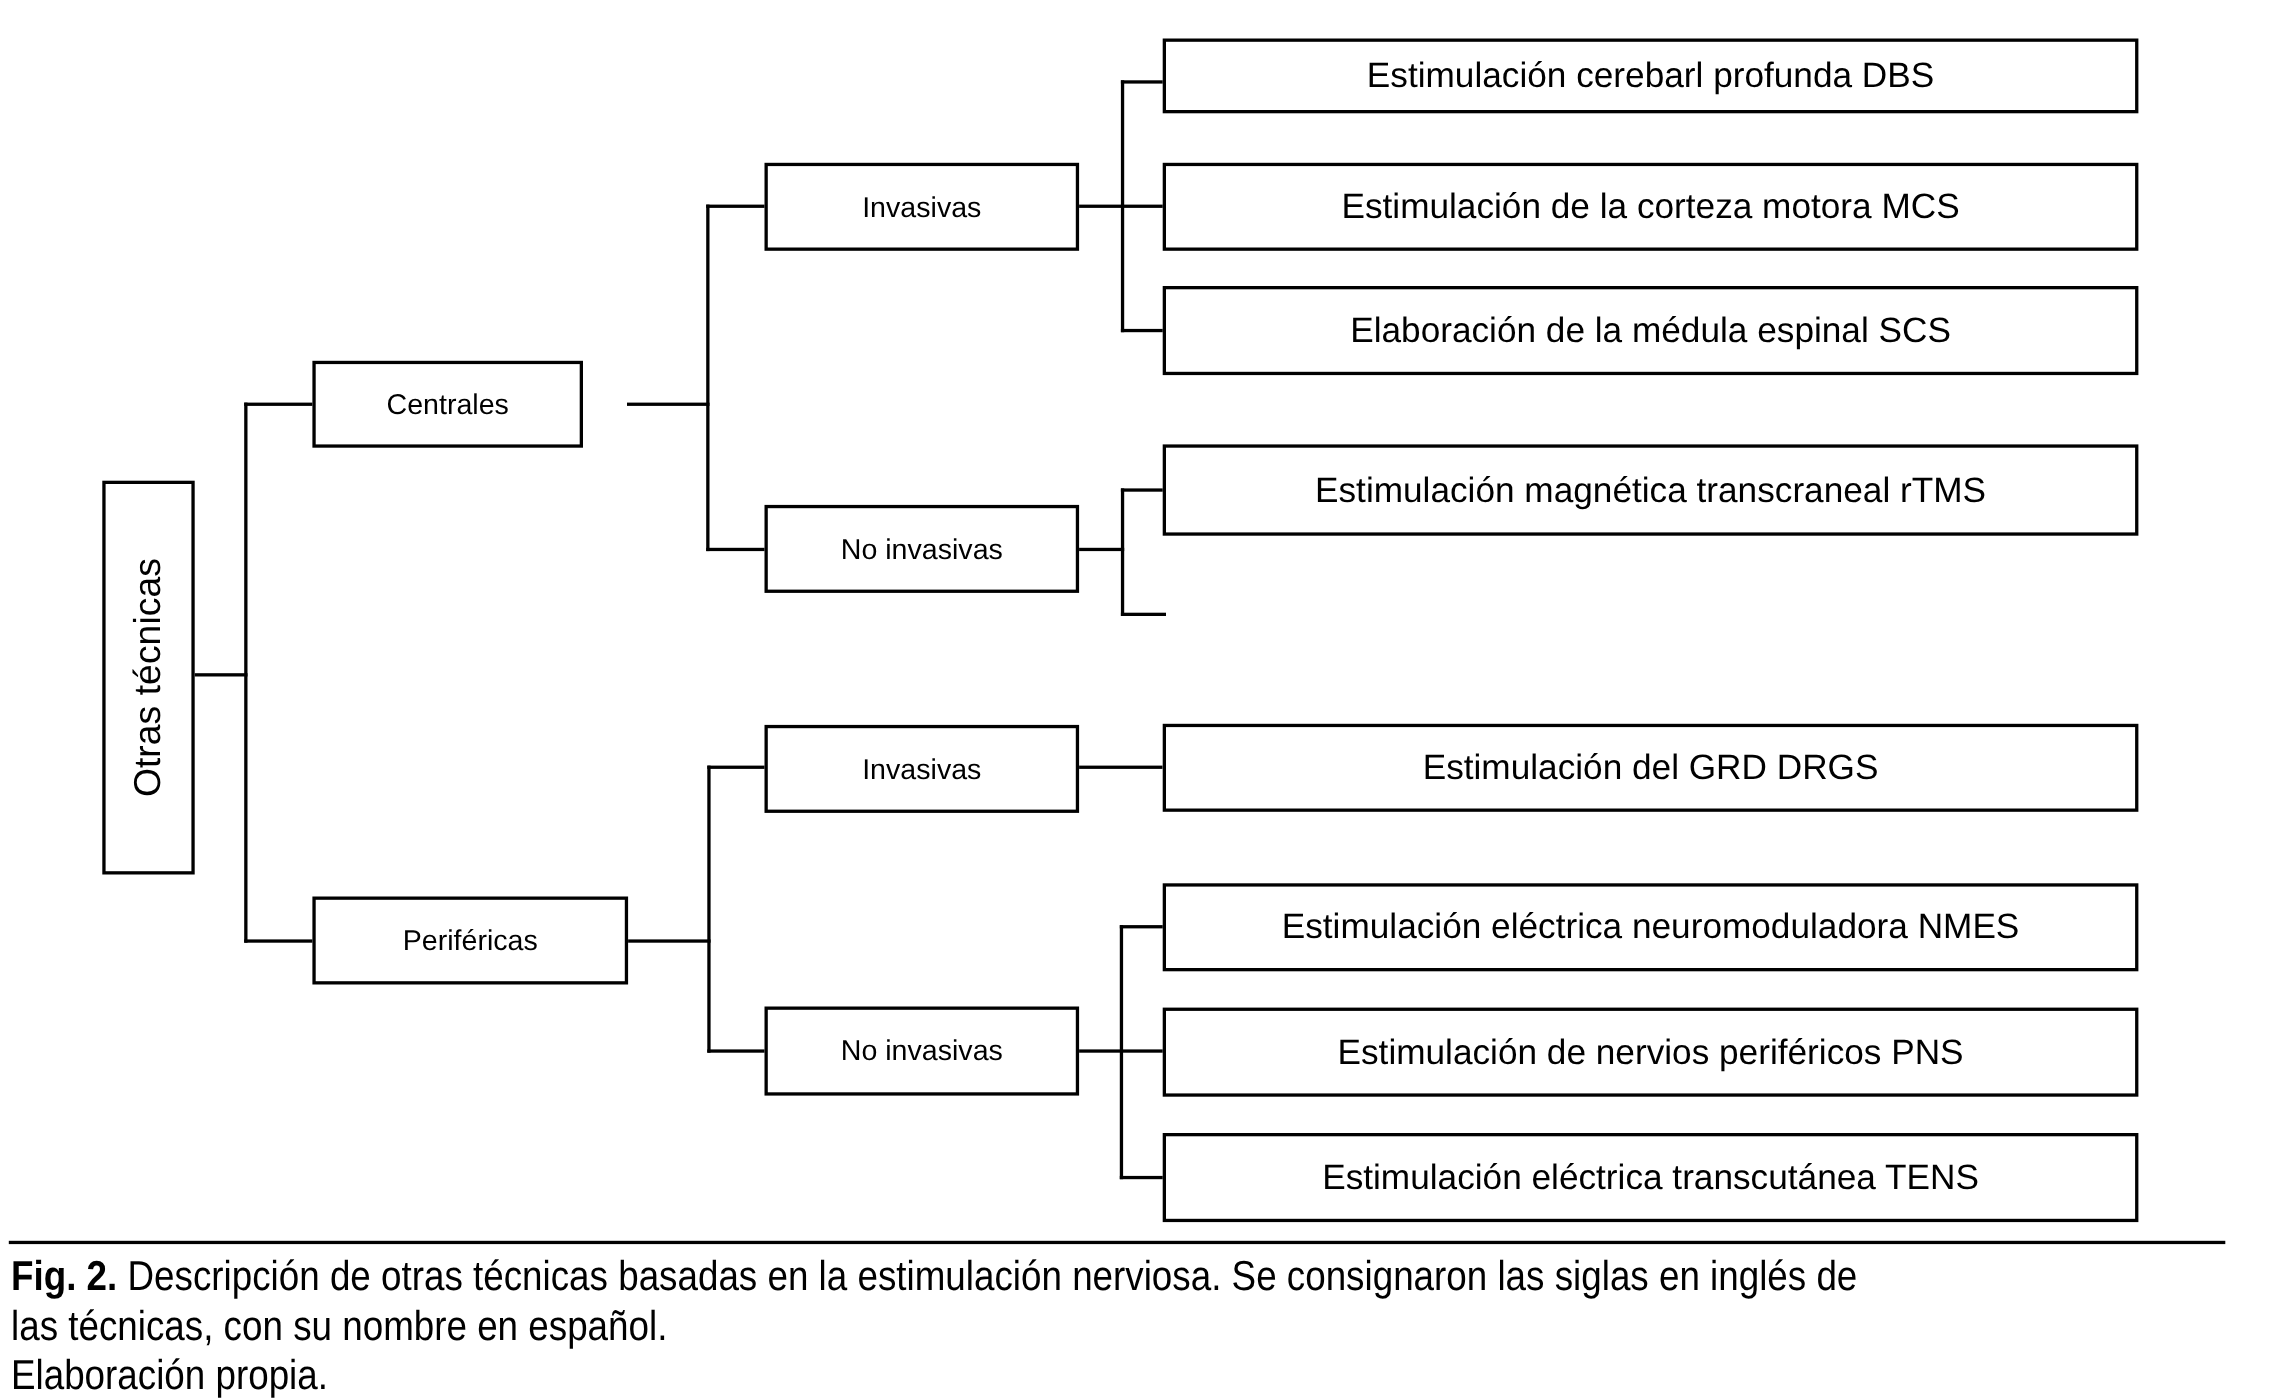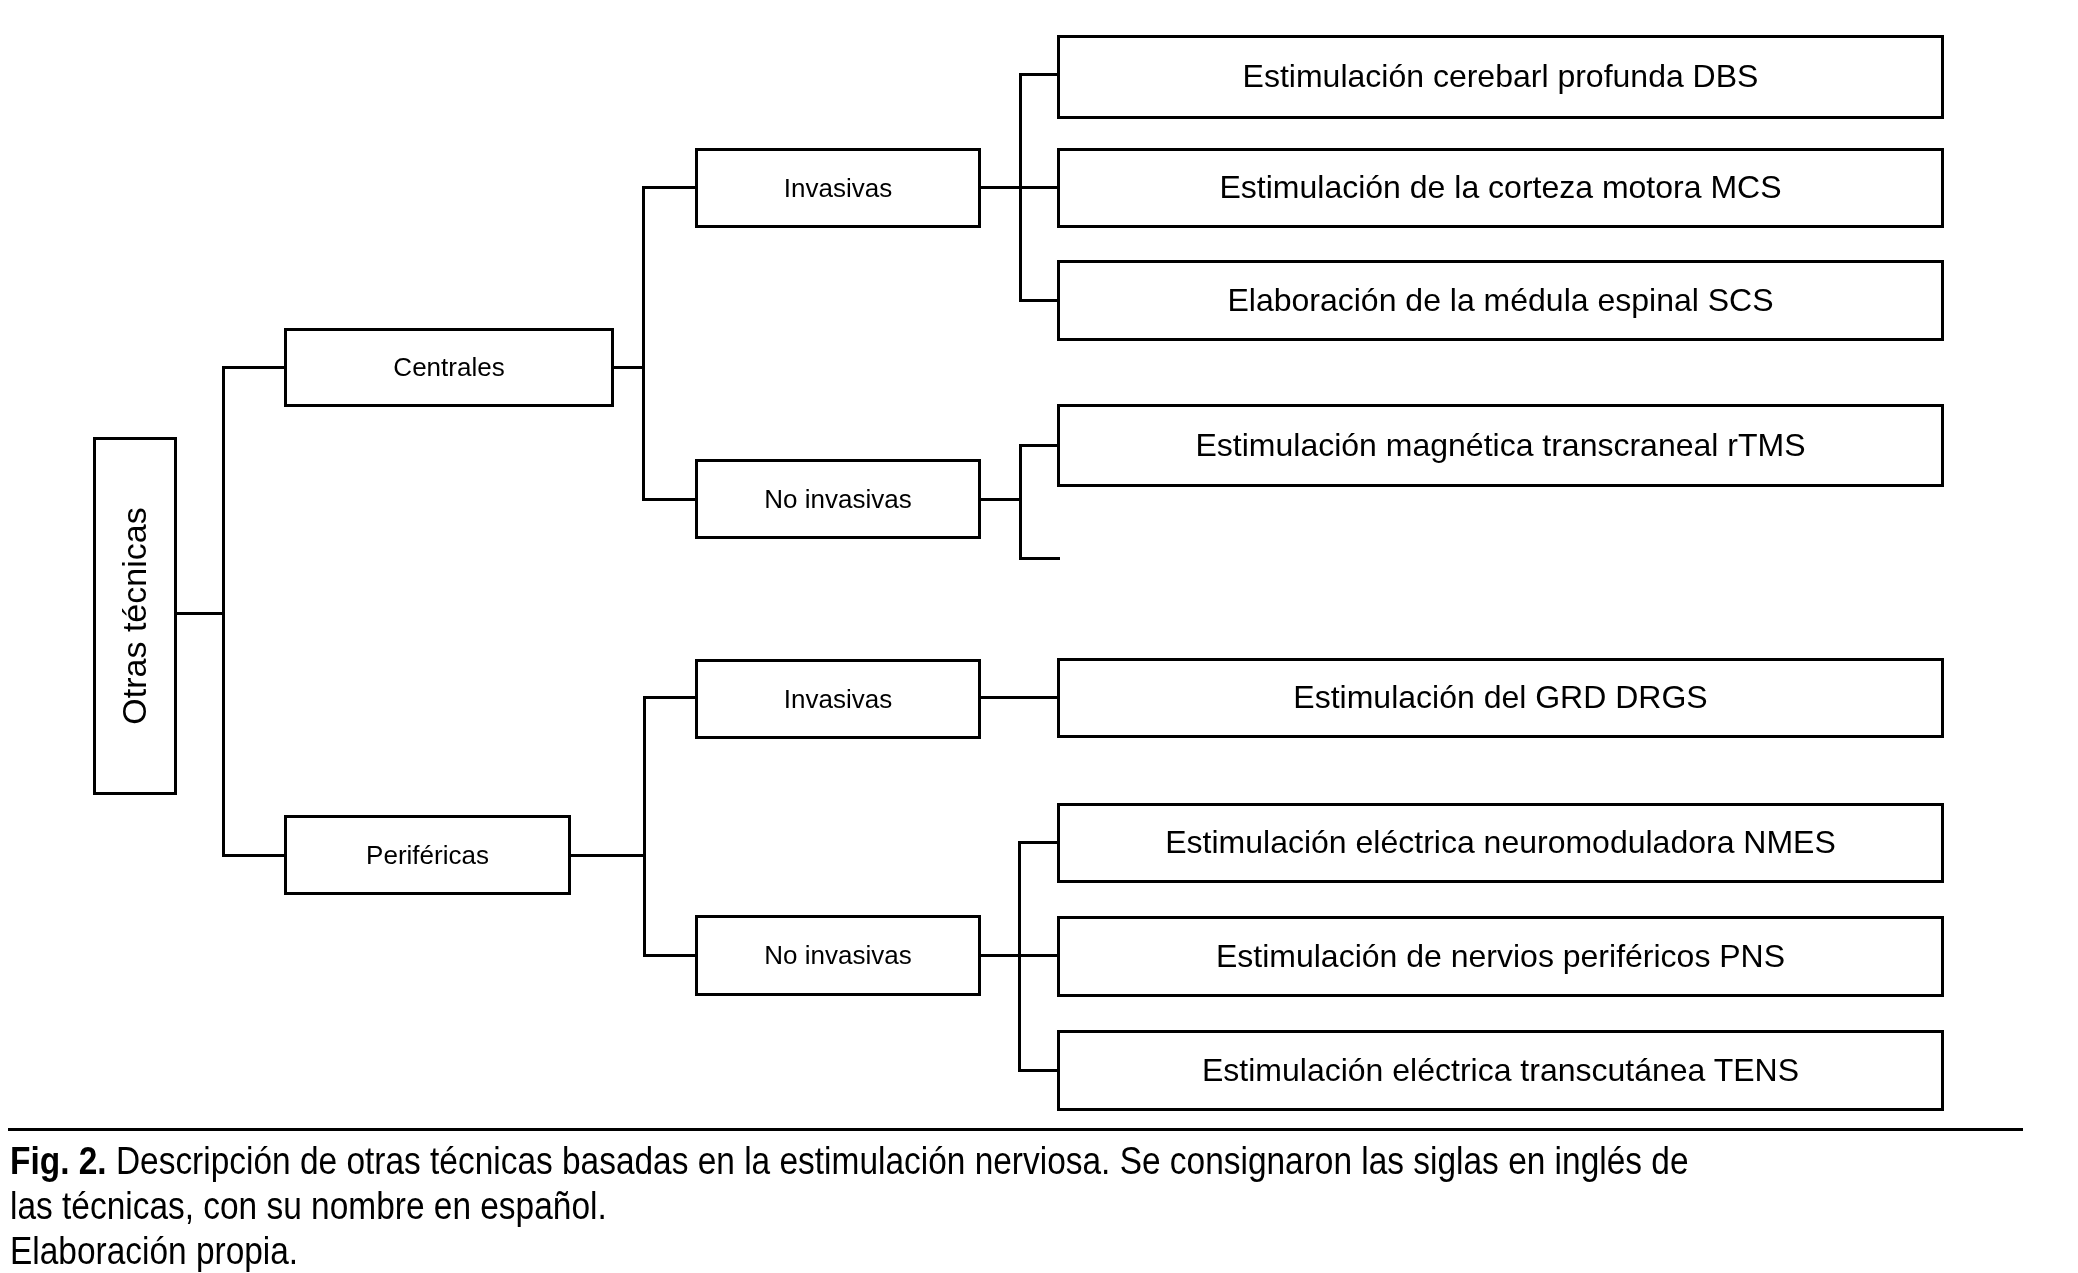--- a/index.html
+++ b/index.html
@@ -104,21 +104,21 @@
 
   <div class="hline" style="left:980px;top:954px;width:80px"></div>
   <div class="vline" style="left:1018px;top:841px;height:231px"></div>
   <div class="hline" style="left:1018px;top:841px;width:42px"></div>
   <div class="hline" style="left:1018px;top:1069px;width:42px"></div>
 
   <div class="box root-box" style="left:93px;top:437px;width:84px;height:358px">
     <span class="vtext">Otras técnicas</span>
   </div>
 
-  <div class="box" style="left:284px;top:328px;width:330px;height:79px">
+  <div class="box" style="left:284px;top:328px;width:246px;height:79px">
     <span>Centrales</span>
   </div>
 
   <div class="box" style="left:284px;top:815px;width:287px;height:80px">
     <span>Periféricas</span>
   </div>
 
   <div class="box" style="left:695px;top:148px;width:286px;height:80px">
     <span>Invasivas</span>
   </div>
@@ -128,21 +128,21 @@
   </div>
 
   <div class="box" style="left:695px;top:659px;width:286px;height:80px">
     <span>Invasivas</span>
   </div>
 
   <div class="box" style="left:695px;top:915px;width:286px;height:81px">
     <span>No invasivas</span>
   </div>
 
-  <div class="box leaf" style="left:1057px;top:35px;width:887px;height:84px">
+  <div class="box leaf" style="left:1057px;top:35px;width:887px;height:68px">
     <span>Estimulación cerebarl profunda DBS</span>
   </div>
   <div class="box leaf" style="left:1057px;top:148px;width:887px;height:80px">
     <span>Estimulación de la corteza motora MCS</span>
   </div>
   <div class="box leaf" style="left:1057px;top:260px;width:887px;height:81px">
     <span>Elaboración de la médula espinal SCS</span>
   </div>
   <div class="box leaf" style="left:1057px;top:404px;width:887px;height:83px">
     <span>Estimulación magnética transcraneal rTMS</span>

